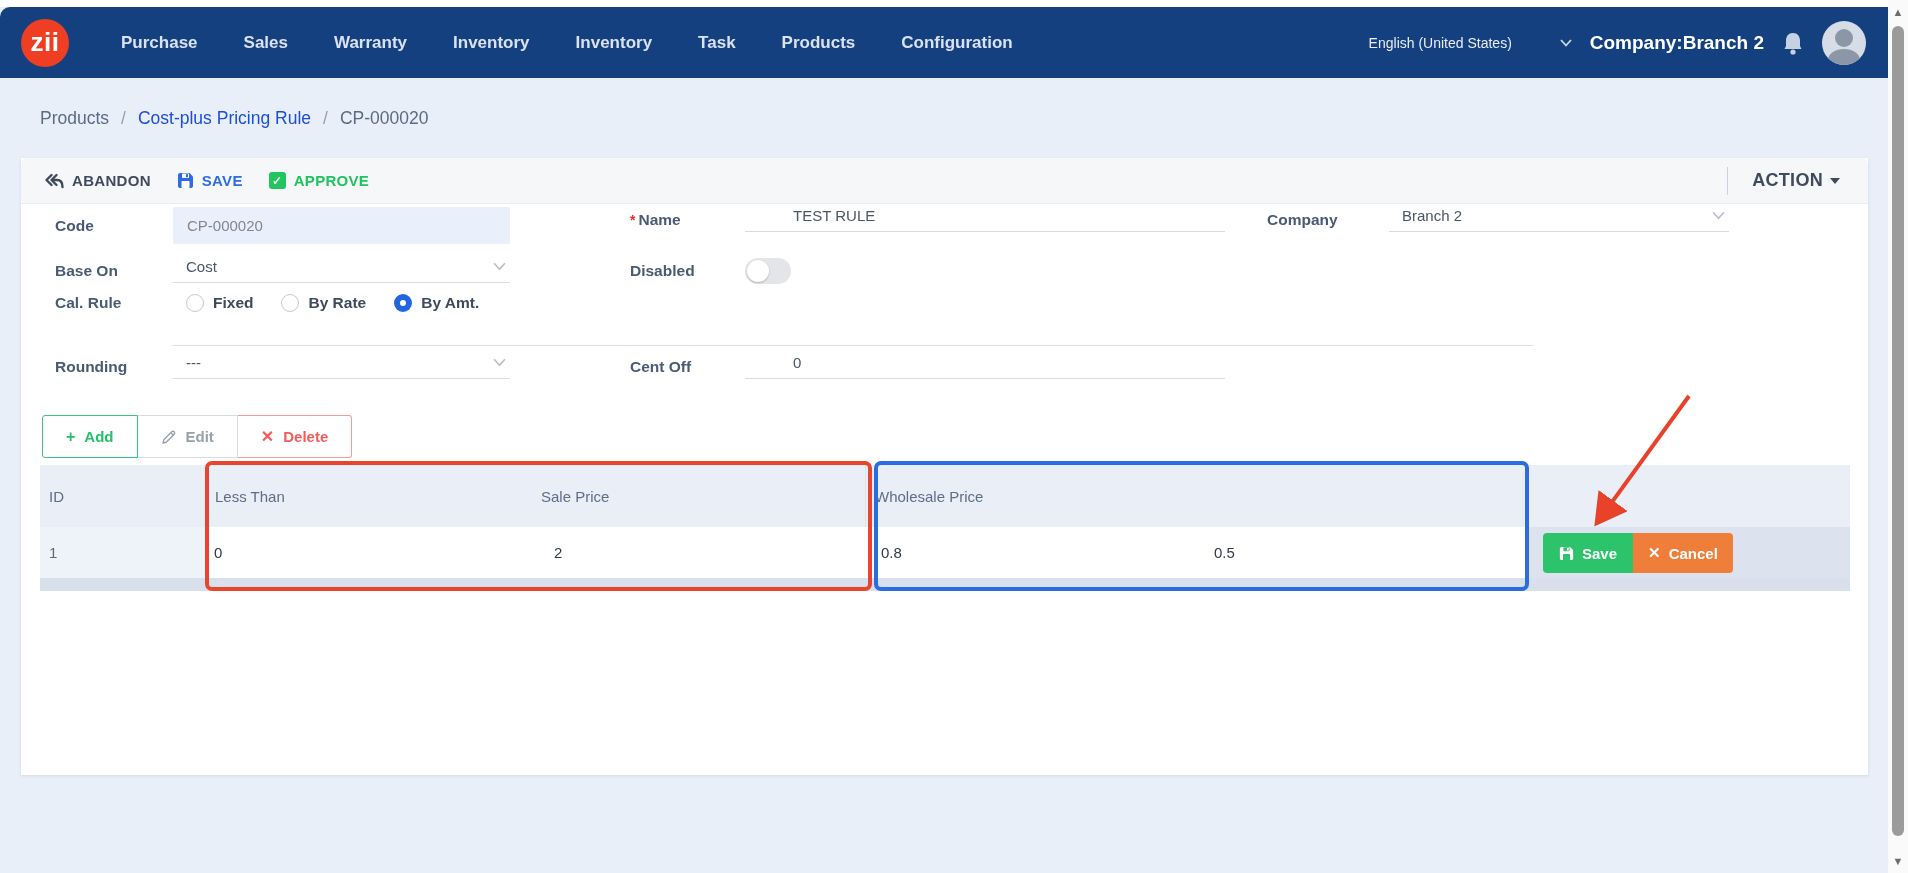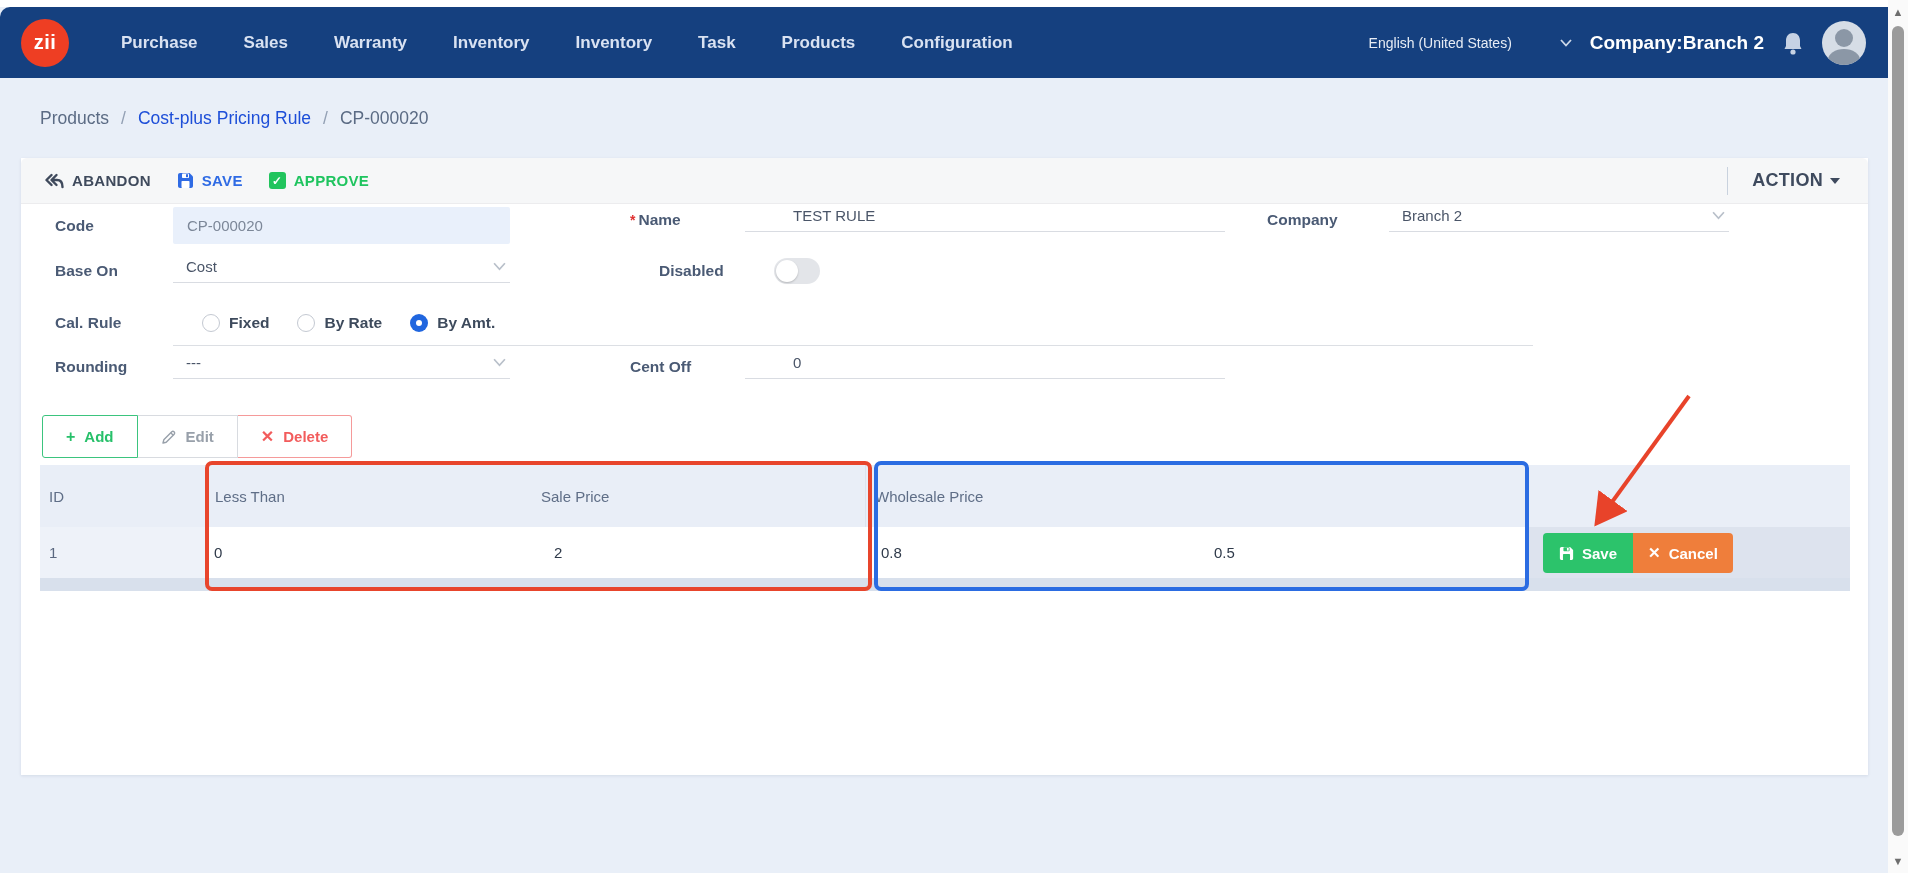--- a/index.html
+++ b/index.html
@@ -5,21 +5,21 @@
   * { margin:0; padding:0; box-sizing:border-box; }
   html,body { width:1908px; height:873px; overflow:hidden; background:#ffffff;
     font-family:"Liberation Sans", sans-serif; }
   .stage { position:relative; width:1908px; height:873px; background:#e9eff8; }
 
   
   .topstrip { position:absolute; left:0; top:0; width:1908px; height:7px; background:#ffffff; }
   .nav { position:absolute; left:0; top:7px; width:1888px; height:71px; background:#15407f;
     border-top-left-radius:10px; display:flex; align-items:center; }
   .logo { width:48px; height:48px; border-radius:50%; background:#ee3e23; color:#fff;
-    font-weight:bold; font-size:20px; display:flex; align-items:center; justify-content:center;
+    font-weight:bold; font-size:26px; display:flex; align-items:center; justify-content:center;
     margin-left:21px; letter-spacing:0.5px; }
   .nav-items { display:flex; align-items:center; gap:46px; margin-left:52px; }
   .nav-item { color:#d9e2f2; font-size:17px; font-weight:600; cursor:pointer; white-space:nowrap; }
   .nav-right { margin-left:auto; display:flex; align-items:center; gap:18px; padding-right:22px; }
   .nav-lang { color:#e8edf5; font-size:14px; }
   .nav-chev { width:12px; height:8px; margin-left:30px; }
   .nav-company { color:#ffffff; font-size:19px; font-weight:600; white-space:nowrap; }
   .bell { width:22px; height:24px; }
   .avatar { width:44px; height:44px; border-radius:50%; background:#d6dde6; position:relative; overflow:hidden; }
   .avatar .head { position:absolute; left:13px; top:8px; width:18px; height:18px; border-radius:50%; background:#8b97a6; }
@@ -203,21 +203,21 @@
     </div>
     <div class="form-row" style="left:34px; top:100px; width:590px;">
       <span class="f-label" style="width:118px;">Base On</span>
       <div class="underline-field" style="width:337px;">
         <span>Cost</span>
         <svg class="chev chev-svg" viewBox="0 0 12 8">
           <polyline points="1,1 6,6.5 11,1" fill="none" stroke="#b9c0ca" stroke-width="1.6"></polyline>
         </svg>
       </div>
     </div>
-    <div class="form-row" style="left:34px; top:156px; width:1500px;gap:16px;">
+    <div class="form-row" style="left:34px; top:136px; width:1500px;">
       <span class="f-label" style="width:118px;">Cal. Rule</span>
       <div class="radio-group">
         <span class="radio-opt">
           <span class="radio-circle"></span>
           <span class="radio-label">Fixed</span>
         </span>
         <span class="radio-opt">
           <span class="radio-circle"></span>
           <span class="radio-label">By Rate</span>
         </span>
@@ -237,21 +237,21 @@
         </svg>
       </div>
     </div>
 
     <div class="form-row" style="left:609px; top:49px; width:600px;">
       <span class="f-label" style="width:115px;"><span class="req">*</span><span>Name</span></span>
       <div class="underline-field" style="width:480px; padding-left:48px;">
         <span>TEST RULE</span>
       </div>
     </div>
-    <div class="form-row" style="left:638px; top:100px; width:600px;">
+    <div class="form-row" style="left:609px; top:100px; width:600px;">
       <span class="f-label" style="width:115px;">Disabled</span>
       <div class="toggle">
         <div class="knob"></div>
       </div>
     </div>
     <div class="form-row" style="left:609px; top:196px; width:600px;">
       <span class="f-label" style="width:115px;">Cent Off</span>
       <div class="underline-field" style="width:480px; padding-left:48px;">
         <span>0</span>
       </div>

